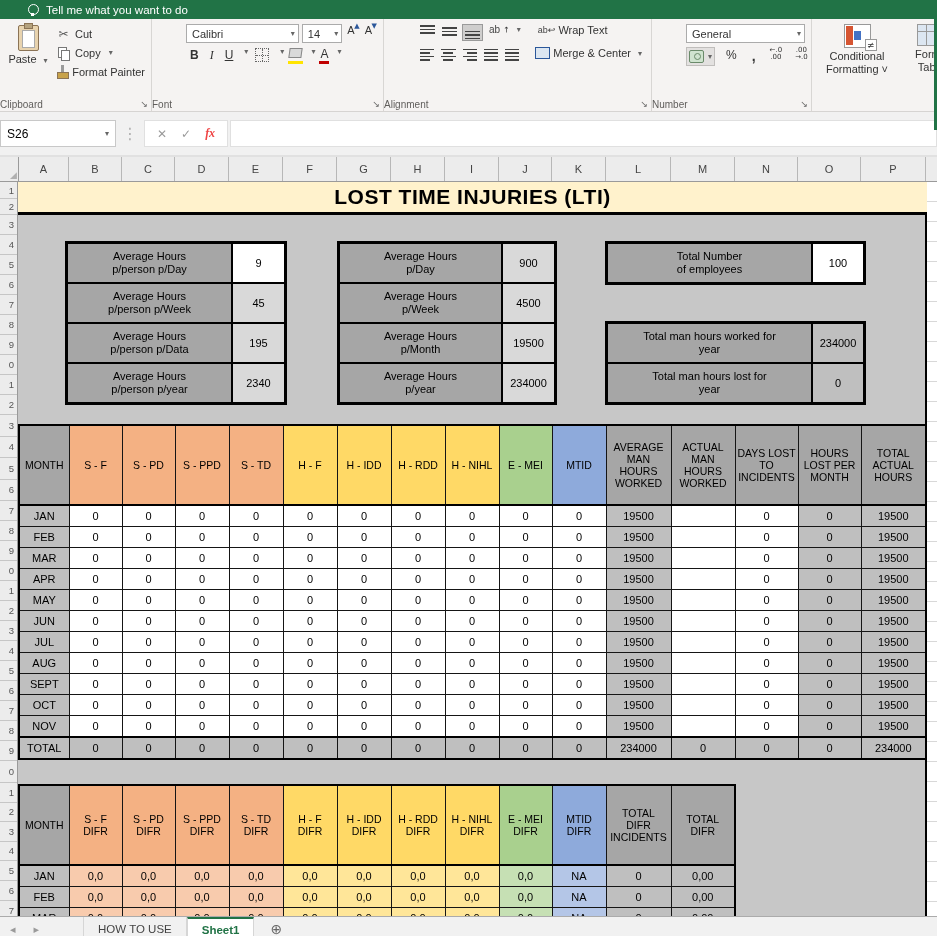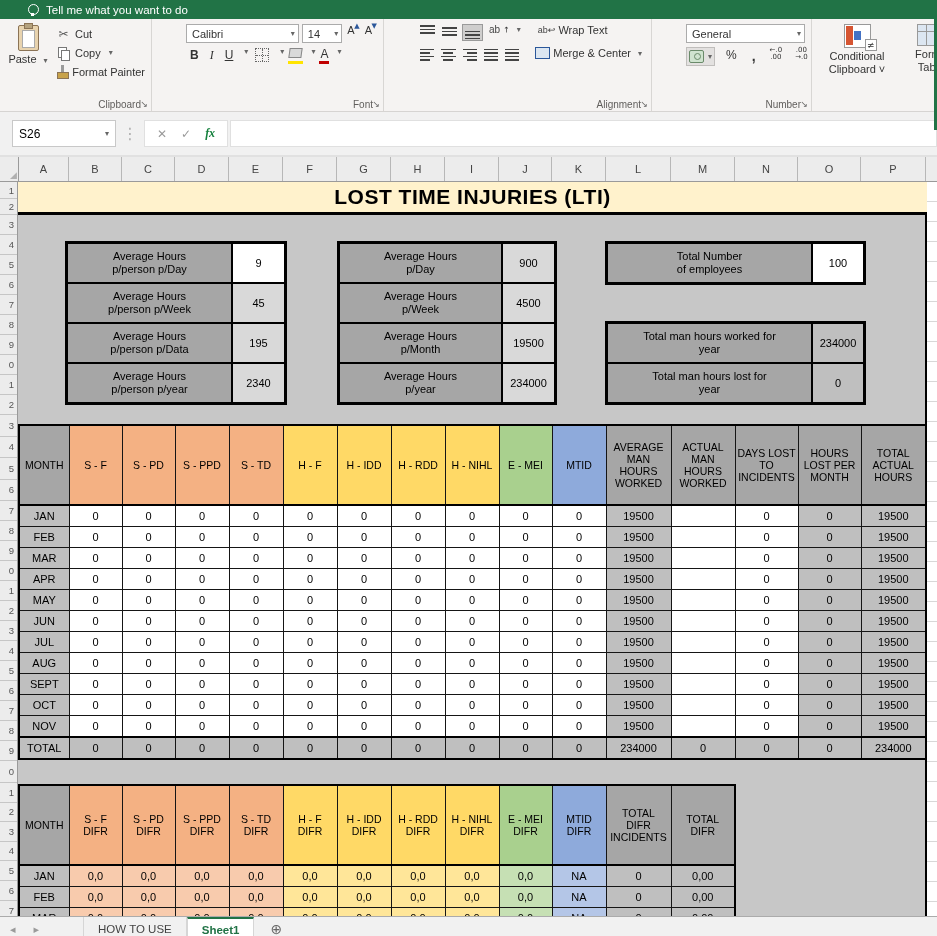--- a/index.html
+++ b/index.html
@@ -9,21 +9,21 @@
   .menubar{height:19px;background:#217346;display:flex;align-items:stretch;font-size:11.5px;color:#fff;}
   .menutab{padding:0 13px;display:flex;align-items:center;cursor:default;white-space:nowrap;}
   .menutab.active{background:#f5f3f2;color:#217346;font-weight:700;}
   .tellme{display:flex;align-items:center;gap:7px;margin-left:28px;}
   .bulb{width:9px;height:9px;border:1.5px solid #fff;border-radius:50%;position:relative;display:inline-block;}
   .bulb:after{content:"";position:absolute;left:2px;top:8px;width:3px;height:3px;background:#fff;}
   
   .ribbon{height:92px;background:#f5f3f2;display:flex;position:relative;border-bottom:1px solid #d6d4d2;font-size:11px;color:#333;}
   .greenedge{position:absolute;right:0;top:0;width:3px;height:111px;background:#217346;z-index:5;}
   .rgroup{position:relative;border-right:1px solid #d8d6d4;padding:5px 6px 16px 6px;box-sizing:border-box;flex:0 0 auto;}
-  .glabel{position:absolute;bottom:1px;left:0;right:10px;text-align:right;font-size:10px;color:#605e5c;}
+  .glabel{position:absolute;bottom:1px;left:0;right:10px;text-align:left;font-size:10px;color:#605e5c;}
   .lnch{position:absolute;right:3px;bottom:2px;font-size:9px;color:#666;font-family:"DejaVu Sans",sans-serif;}
   
   .pastebtn{float:left;width:44px;text-align:center;margin-right:6px;}
   .clipicon{width:19px;height:24px;background:#e8d3ae;border:1px solid #8b7355;border-radius:2px;margin:1px auto 2px;position:relative;}
   .clipicon:before{content:"";position:absolute;left:3px;top:4px;width:11px;height:16px;background:#fff;border:1px solid #aaa;}
   .clipicon:after{content:"";position:absolute;left:5px;top:-3px;width:7px;height:4px;background:#b5a27e;border:1px solid #8b7355;}
   .cliprows{overflow:hidden;}
   .cliprow{display:flex;align-items:center;gap:4px;height:19px;white-space:nowrap;}
   .ico{font-family:"DejaVu Sans",sans-serif;font-size:12px;color:#555;width:15px;text-align:center;display:inline-block;}
   .copyico{width:11px;height:12px;position:relative;display:inline-block;margin:0 2px;}
@@ -73,24 +73,24 @@
      linear-gradient(#fff,#fff);border:1px solid #999;}
   .cfico:before{content:"";position:absolute;left:1px;top:1px;width:7px;height:19px;background:#d65532;}
   .cfico:after{content:"";position:absolute;left:9px;top:6px;width:7px;height:9px;background:#4472c4;}
   .neq{position:absolute;right:-7px;bottom:-4px;background:#fff;border:1px solid #999;font-size:9px;line-height:10px;padding:0 1px;font-family:"DejaVu Sans",sans-serif;z-index:2;}
   .ftico{width:26px;height:20px;margin:0 auto 2px;background:#dce6f1;border:1px solid #999;position:relative;}
   .ftico:before{content:"";position:absolute;left:0;right:0;top:6px;border-top:1px solid #999;}
   .ftico:after{content:"";position:absolute;left:8px;top:0;bottom:0;border-left:1px solid #999;}
   .twoline{line-height:13px;font-size:11px;white-space:pre-line;}
   
   .fbar{height:43px;background:#f1f1f1;display:flex;align-items:center;padding:0 0 0 0;border-bottom:2px solid #e1e1e1;}
-  .namebox{width:104px;height:27px;background:#fff;border:1px solid #c8c8c8;display:flex;align-items:center;justify-content:space-between;padding:0 6px;font-size:12px;box-sizing:border-box;margin-left:12px;}
+  .namebox{width:116px;height:27px;background:#fff;border:1px solid #c8c8c8;display:flex;align-items:center;justify-content:space-between;padding:0 6px;font-size:12px;box-sizing:border-box;margin-left:0;}
   .dots{color:#b0b0b0;padding:0 6px;font-family:"DejaVu Sans",sans-serif;}
   .fxbtns{display:flex;align-items:center;gap:14px;background:#fff;border:1px solid #e0e0e0;height:27px;box-sizing:border-box;padding:0 12px;color:#9a9a9a;font-family:"DejaVu Sans",sans-serif;font-size:12px;}
-  .fxlbl{font-style:italic;font-family:"Liberation Serif",serif;color:#15803d;font-weight:700;}
+  .fxlbl{font-style:italic;font-family:"Liberation Serif",serif;color:#ef4444;font-weight:700;}
   .finput{flex:1;height:27px;background:#fff;border:1px solid #e0e0e0;box-sizing:border-box;margin-left:2px;font-size:12px;padding:0 6px;display:flex;align-items:center;}
   
   .colheadrow{height:24px;display:flex;background:#ececec;border-bottom:1px solid #9a9a9a;}
   .corner{width:18px;height:100%;border-right:1px solid #9a9a9a;position:relative;background:#ececec;}
   .corner span{position:absolute;right:1px;bottom:1px;font-size:9px;color:#b0b0b0;font-family:"DejaVu Sans",sans-serif;}
   .colcell{border-right:1px solid #b7b7b7;display:flex;align-items:center;justify-content:center;font-size:11px;color:#444;box-sizing:border-box;}
   .sheet{position:relative;height:734px;overflow:hidden;background:#fff;}
   .sheetfill{position:absolute;left:18px;top:0;width:909px;height:734px;background:#c7c7c7;border-right:2px solid #000;box-sizing:border-box;}
   .whitesliver{position:absolute;left:927px;right:0;top:0;bottom:0;background:repeating-linear-gradient(#fff 0 19px,#d8d8d8 19px 20px);}
   .rowheads{position:absolute;left:0;top:0;width:18px;bottom:0;background:#ececec;border-right:1px solid #9a9a9a;box-sizing:border-box;z-index:3;}
@@ -282,21 +282,21 @@
       <div class="glabel">Number</div>
       <span class="lnch">↘</span>
     </div>
 
     <div class="rgroup" style="width:200px;border-right:none;">
       <div class="stylebtn">
         <div class="cfico">
             <span class="neq">≠</span>
           </div>
         <div class="twoline">Conditional
-Clipboard ˅</div>
+Formatting ˅</div>
       </div>
       <div class="stylebtn" style="width:70px;">
         <div class="ftico"></div>
         <div class="twoline">Forma
 Table</div>
       </div>
     </div>
   </div>
 
   <div class="fbar">

